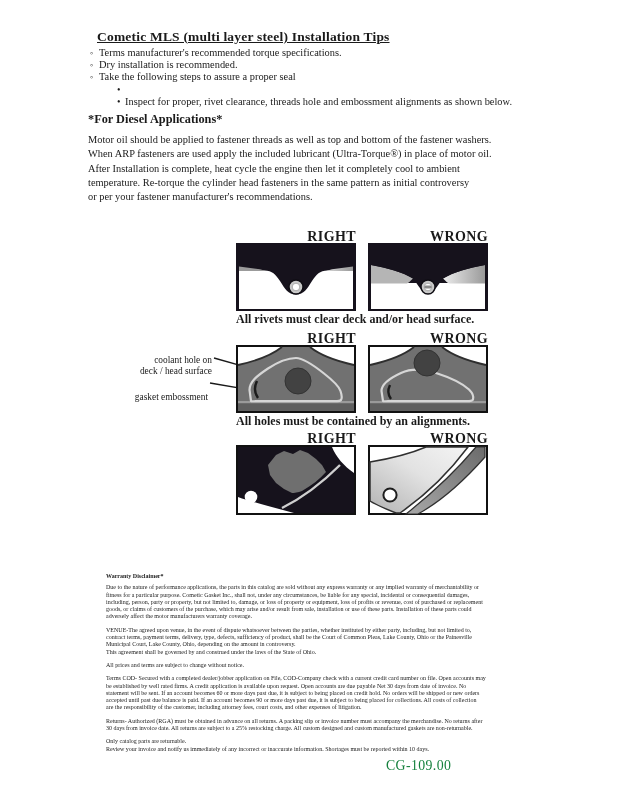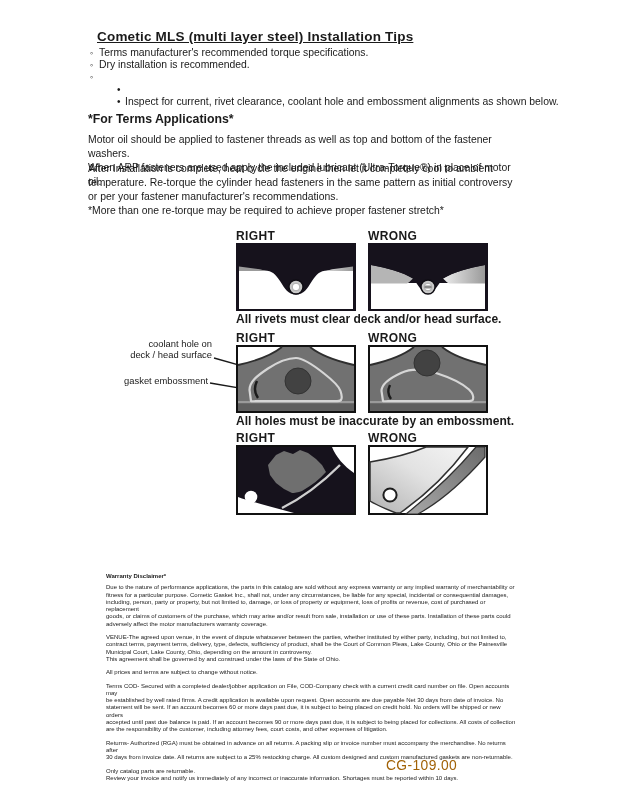--- a/index.html
+++ b/index.html
@@ -1,81 +1,81 @@
 <!DOCTYPE html>
 <html><head>
 <meta charset="utf-8">
 <style>
   html,body{margin:0;padding:0;background:#fff;}
   .page{position:relative;width:596px;height:800px;background:#ffffff;overflow:hidden;
-        font-family:Liberation Sans, sans-serif;color:#1a1a1a;}
+        font-family:Liberation Serif, serif;color:#1a1a1a;}
   .abs{position:absolute;}
   .pre{white-space:pre-line;}
 
   .title{left:97px;top:29px;font-size:13.5px;font-weight:700;text-decoration:underline;letter-spacing:.2px;}
 
   .bullets{left:90px;top:47px;font-size:10.4px;line-height:12.2px;}
   .brow{display:flex;}
   .brow .glyph{width:9px;font-size:9px;line-height:12.2px;}
   .brow.sub{padding-left:27px;}
   .brow.sub .glyph{width:8px;font-size:10px;}
 
   .diesel-h{left:88px;top:112px;font-size:12.3px;font-weight:700;}
   .dp{left:88px;width:428px;font-size:10.4px;line-height:14px;}
   .dp1{top:133px;} .dp2{top:162px;} .dp3{top:204px;}
 
-  .dg-label{font-size:12px;font-weight:600;letter-spacing:.4px;text-align:left;width:120px;}
+  .dg-label{font-size:14px;font-weight:600;letter-spacing:.4px;text-align:right;width:120px;}
   .dg-caption{font-size:12px;font-weight:700;line-height:11.5px;}
   .dgbox{width:120px;}
   .dgbox svg{display:block;}
 
-  .callout{font-size:9.4px;line-height:10.8px;text-align:right;width:96px;}
+  .callout{font-size:9.4px;line-height:10.8px;text-align:right;width:96px;margin-top:16px;}
 
   .fine{left:106px;top:573px;width:412px;font-size:6px;line-height:7.3px;color:#222;}
   .fine p{margin:0 0 6px 0;}
   .fine p.tight{margin-top:-6px;}
   .fine p.head{font-weight:700;margin-bottom:4px;}
 
-  .code{left:386px;top:758px;font-size:13.8px;letter-spacing:.4px;color:#a16207;}
+  .code{left:386px;top:758px;font-size:13.8px;letter-spacing:.4px;color:#15803d;}
 </style>
 </head>
 <body>
 
 <div class="page">
 
   <div class="abs title">Cometic MLS (multi layer steel) Installation Tips</div>
 
   <div class="abs bullets">
     <div class="brow">
         <span class="glyph">◦</span>
         <span>Terms manufacturer's recommended torque specifications.</span>
       </div>
     <div class="brow">
         <span class="glyph">◦</span>
         <span>Dry installation is recommended.</span>
       </div>
     <div class="brow">
         <span class="glyph">◦</span>
+        <span>Take the following steps to assure a proper seal</span>
       </div>
     <div class="brow sub">
         <span class="glyph">•</span>
       </div>
     <div class="brow sub">
         <span class="glyph">•</span>
-        <span>Inspect for current, rivet clearance, coolant hole and embossment alignments as shown below.</span>
-      </div>
-  </div>
-
-  <div class="abs diesel-h">*For Terms Applications*</div>
+        <span>Inspect for proper, rivet clearance, threads hole and embossment alignments as shown below.</span>
+      </div>
+  </div>
+
+  <div class="abs diesel-h">*For Diesel Applications*</div>
   <div class="abs dp dp1 pre">Motor oil should be applied to fastener threads as well as top and bottom of the fastener washers.
 When ARP fasteners are used apply the included lubricant (Ultra-Torque®) in place of motor oil.</div>
   <div class="abs dp dp2 pre">After Installation is complete, heat cycle the engine then let it completely cool to ambient
 temperature. Re-torque the cylinder head fasteners in the same pattern as initial controversy
 or per your fastener manufacturer's recommendations.</div>
-  <div class="abs dp dp3 pre">*More than one re-torque may be required to achieve proper fastener stretch*</div>
 
   <div class="abs dg-label" style="left:236px;top:229px;">RIGHT</div>
   <div class="abs dg-label" style="left:368px;top:229px;">WRONG</div>
 
   <div class="abs dgbox" style="left:236px;top:243px;">
     <svg width="120" height="68" viewBox="0 0 120 68">
       <rect x="1" y="1" width="118" height="66" fill="#16121c" stroke="#16121c" stroke-width="2"></rect>
       <path d="M3,27.5 L28,27.5 C37,28 39,31 44,38 C49,46 52,51.2 60,51.6 C68,51.2 71,46 76,38 C81,31 83,28 92,27.5 L117,27.5 L117,66 L3,66 Z" fill="#ffffff"></path>
       <path d="M3,23.5 L24,26.2 L30,28 L3,28 Z" fill="#9b9b9b"></path>
       <linearGradient id="g1r" x1="0" y1="0" x2="1" y2="0">
@@ -140,21 +140,21 @@
       <path d="M2,20 C20,16 36,10 46,2" stroke="#2e2e2e" stroke-width="1.8" fill="none"></path>
       <path d="M118,20 C100,16 84,10 74,2" stroke="#2e2e2e" stroke-width="1.8" fill="none"></path>
       <rect x="2" y="56" width="116" height="2.4" fill="#9a9a9a"></rect>
       <rect x="2" y="58.4" width="116" height="7.6" fill="#5f5f5f"></rect>
       <path d="M15,56 L13.5,46 C13.5,39 21,33.5 33,28 C44,23 56,24 68,28 C82,32.5 95,39 101,44.5 C104.5,48 105.8,52 105,54.5 C104.3,56 102,56.2 99,56.2 L20,56.2 C17,56.2 15.3,56.4 15,56 Z" stroke="#d6d6d6" stroke-width="2.2" fill="none"></path>
       <path d="M22,40 C19.5,45 20,50 23,54" stroke="#1b1b1b" stroke-width="2.4" fill="none"></path>
       <circle cx="59" cy="18" r="13" fill="#424242" stroke="#333333" stroke-width="1"></circle>
     </svg>
   </div>
 
-  <div class="abs dg-caption" style="left:236px;top:416px;">All holes must be inaccurate by an embossment.</div>
+  <div class="abs dg-caption" style="left:236px;top:416px;">All holes must be contained by an alignments.</div>
 
   <div class="abs dg-label" style="left:236px;top:431px;">RIGHT</div>
   <div class="abs dg-label" style="left:368px;top:431px;">WRONG</div>
 
   <div class="abs dgbox" style="left:236px;top:445px;">
     <svg width="120" height="70" viewBox="0 0 120 70">
       <rect x="1" y="1" width="118" height="68" fill="#ffffff" stroke="#111111" stroke-width="2"></rect>
       <path d="M2,2 L96,2 C100,12 108,21 118,28 L118,68 L58,68 C38,62.5 16,57 2,52 Z" fill="#16121c"></path>
       <path d="M40,10 L48,6 L57,9 L64,5 L72,8 L80,14 L86,20 L90,27 C84,34 76,40 66,46 C62,47.5 58,48 56,48 L48,44 L40,38 L34,30 L32,20 Z" fill="#6f6f6f"></path>
       <path d="M46,63 C64,54 84,40 104,20" stroke="#cfcfcf" stroke-width="2.4" fill="none"></path>

